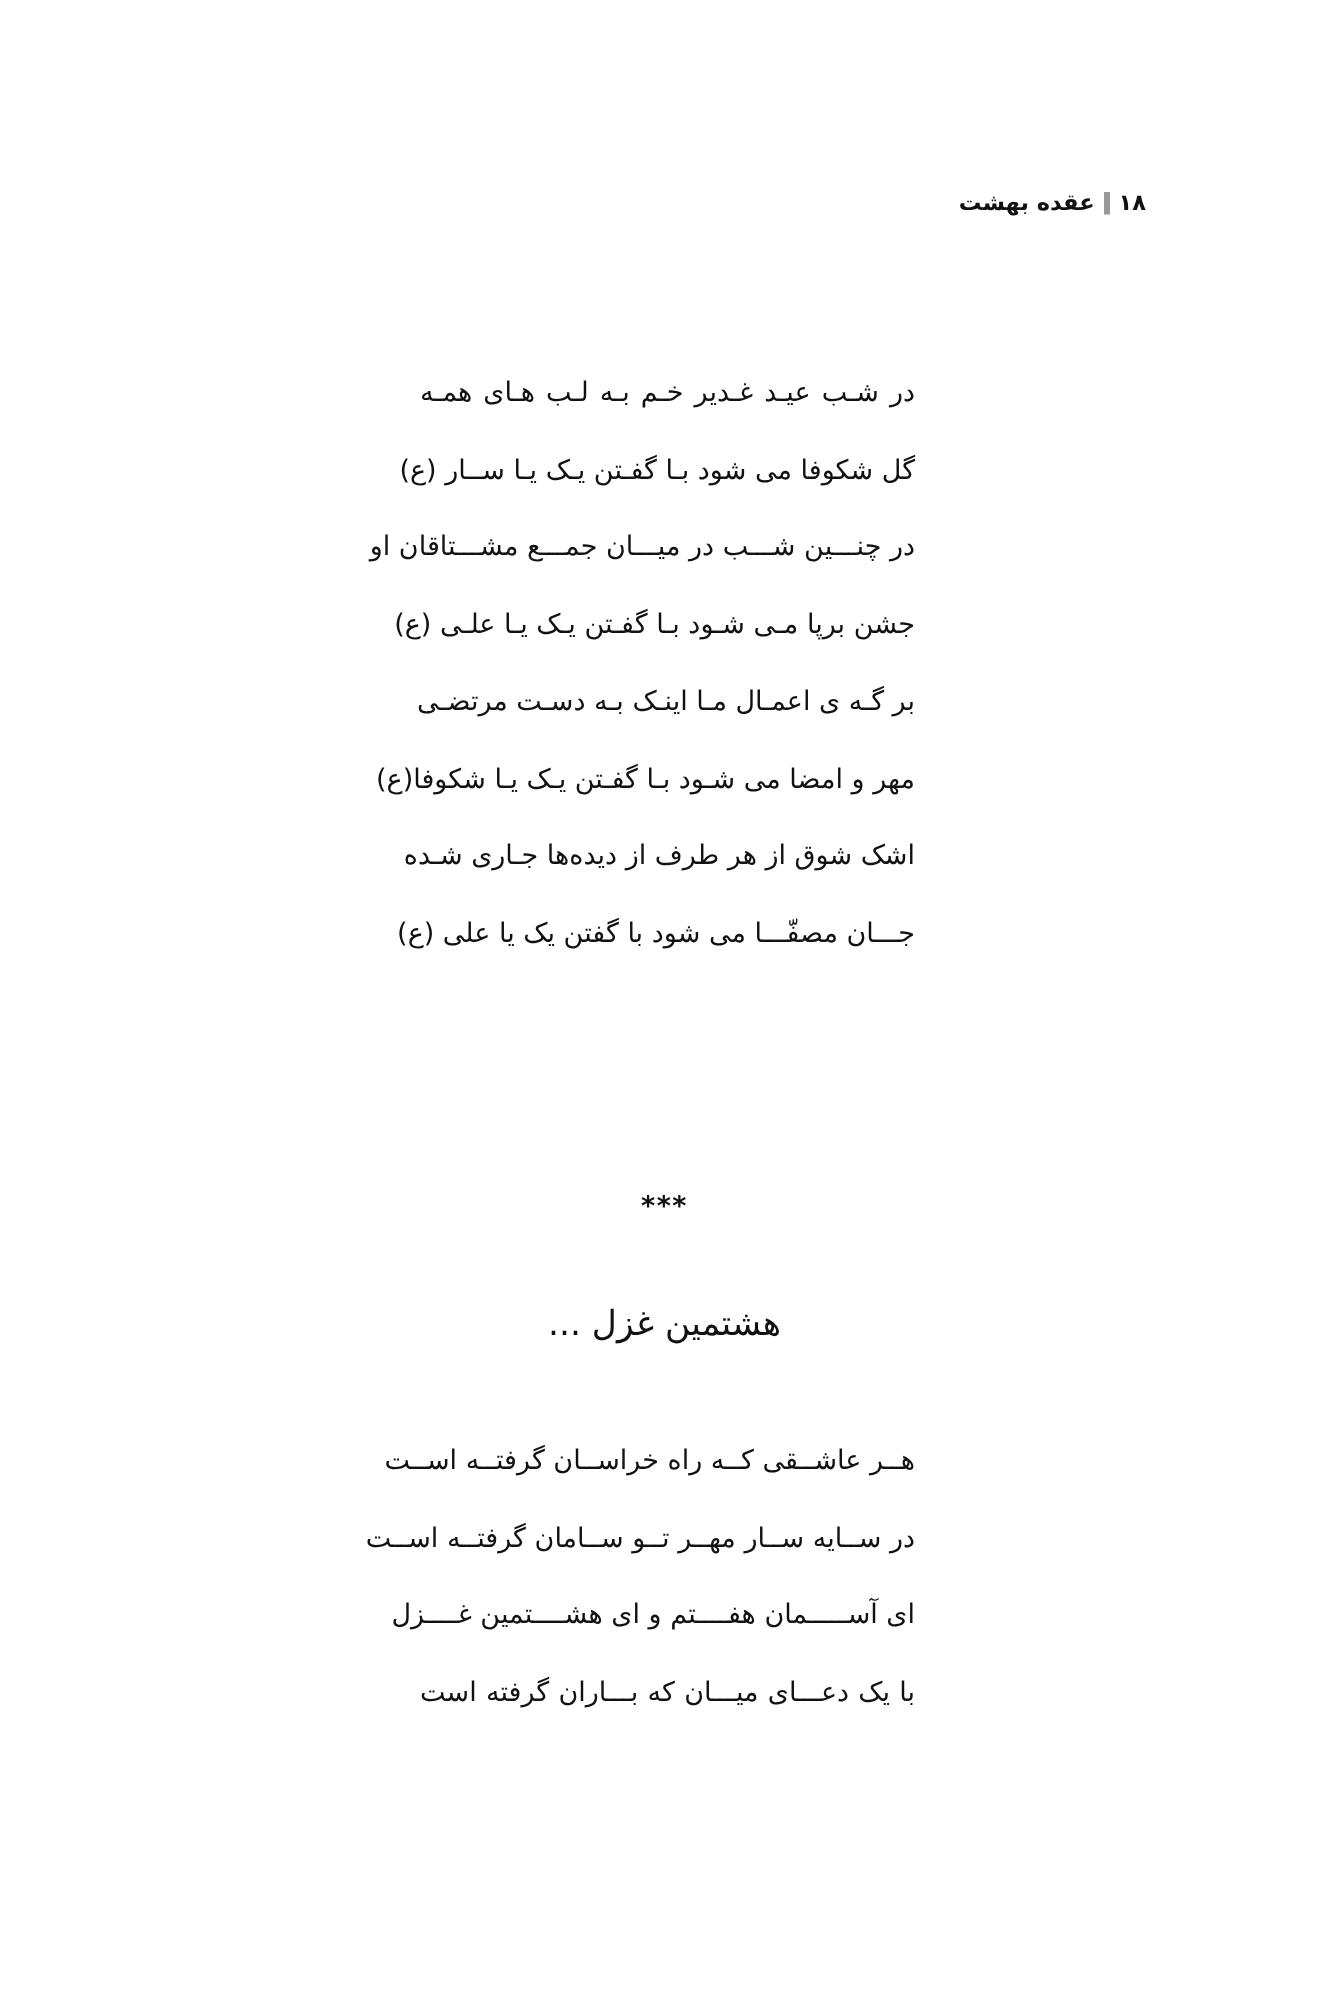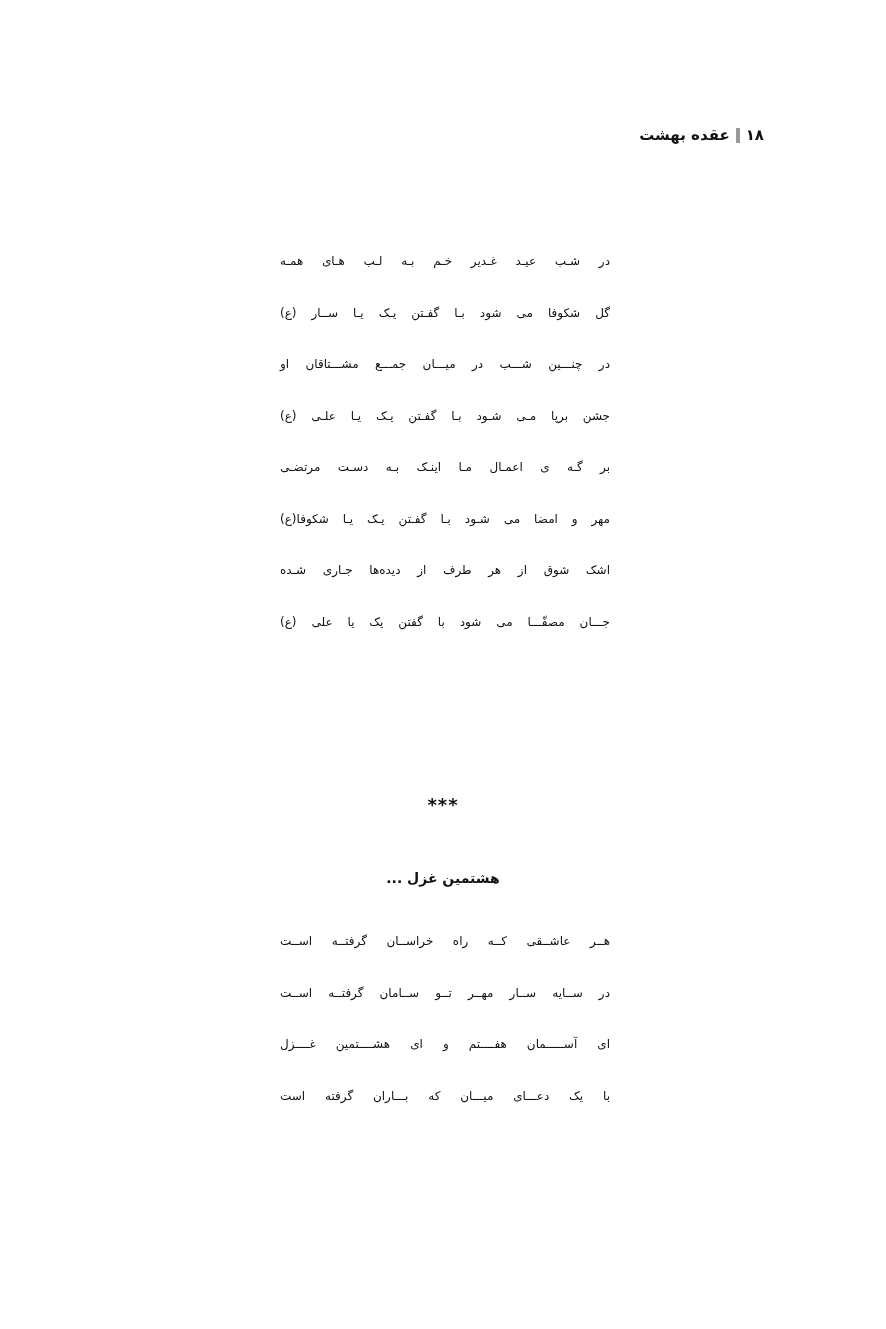--- a/index.html
+++ b/index.html
@@ -38,45 +38,45 @@
       position: absolute;
       left: 280px;
       width: 330px;
       direction: rtl;
       text-align: justify;
       text-align-last: justify;
     }
     .poem .line {
       height: 51.5px;
       line-height: 51.5px;
-      font-size: 12px;
+      font-size: 18px;
       white-space: nowrap;
       overflow: visible;
     }
     .poem1 { top: 236px; }
-    .poem2 { top: 916px; }
+    .poem2 { top: 948px; }
     .stars {
       position: absolute;
       top: 794px;
       left: 0;
       width: 886px;
       text-align: center;
       font-size: 18px;
       font-weight: bold;
       letter-spacing: 1px;
     }
     .title {
       position: absolute;
       top: 870px;
       left: 0;
       width: 886px;
       text-align: center;
       direction: rtl;
-      font-size: 14px;
-      font-weight: bold;
+      font-size: 23px;
+      font-weight: normal;
     }
   </style>
 </head>
 <body>
 
 <div class="header">
   <span>۱۸</span>
   <span class="sep"></span>
   <span>عقده بهشت</span>
 </div>

